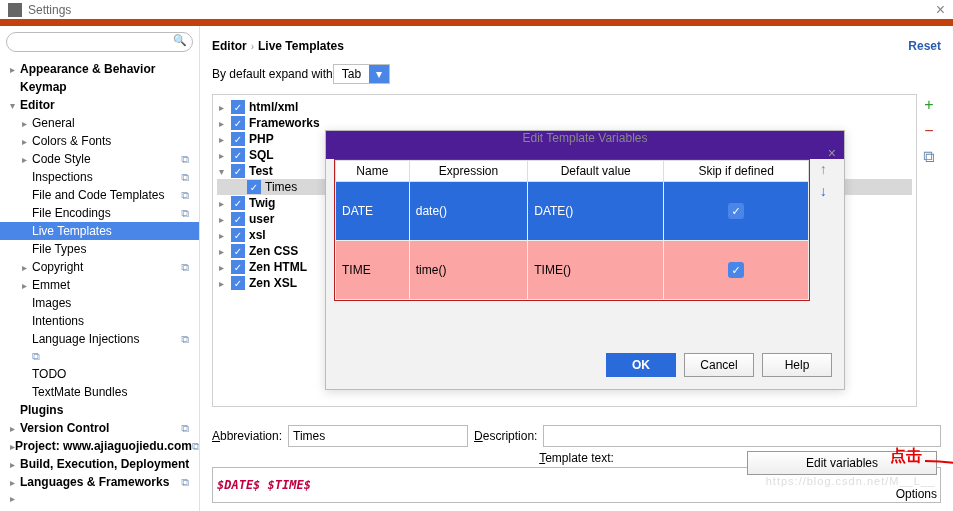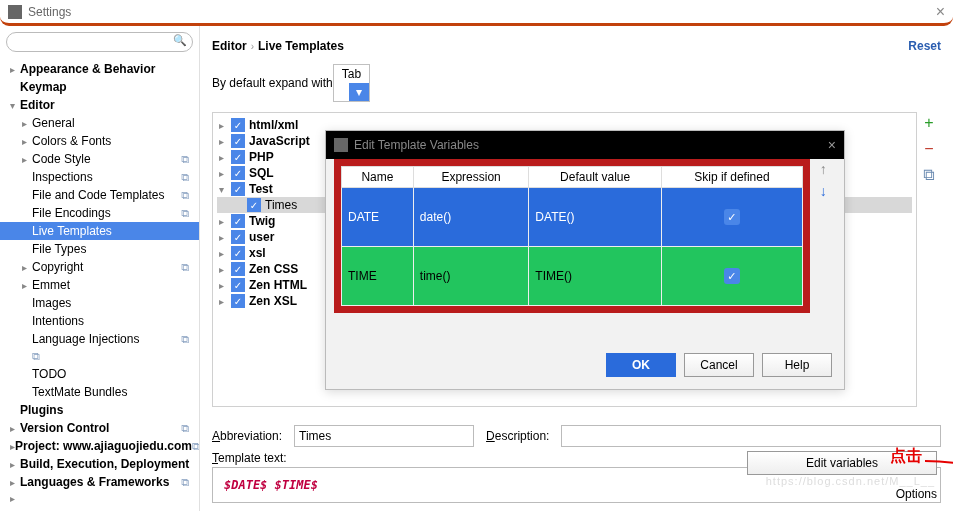--- a/index.html
+++ b/index.html
@@ -1,17 +1,17 @@
 <!DOCTYPE html>
 <html><head>
 <meta charset="utf-8">
 <style>
 * { box-sizing: border-box; margin: 0; padding: 0; font-family: -apple-system, "Segoe UI", Arial, sans-serif; font-size: 12px; }
 body { background: #fff; width: 953px; height: 511px; overflow: hidden; position: relative; }
-.titlebar { height: 26px; display: flex; align-items: center; padding: 0 8px; border-bottom: 3px solid #c2410c; color: #666; border-radius: 9px; }
+.titlebar { height: 26px; display: flex; align-items: center; padding: 0 8px; border-bottom: 7px solid #c2410c; color: #666; }
 .titlebar .app-ico { width: 14px; height: 14px; background: #666; margin-right: 6px; display:inline-block;}
 .titlebar .close { margin-left: auto; font-size: 16px; color: #888; cursor: pointer; }
 .main { display: flex; height: calc(100% - 26px); }
 .sidebar { width: 200px; border-right: 1px solid #e0e0e0; display:flex; flex-direction:column; }
 .search-wrap { padding: 6px; }
 .search { width: 100%; border: 1px solid #bbb; border-radius: 10px; height: 20px; padding: 0 18px 0 8px; }
 .search-wrap { position: relative; }
 .search-wrap .mag { position:absolute; right:12px; top:8px; color:#999; font-size:11px;}
 .tree { flex:1; overflow:auto; padding: 2px 0; }
 .tree-item { display:flex; align-items:center; padding: 2px 4px 2px 10px; cursor: pointer; white-space:nowrap; }
@@ -22,56 +22,56 @@
 .tree-item.selected { background: #4a86e8; color: #fff; }
 .tree-item.selected .arrow { color: #fff; }
 .lvl1 { padding-left: 10px; }
 .lvl2 { padding-left: 22px; }
 .content { flex:1; display:flex; flex-direction:column; padding: 8px 12px; position:relative; background:#fff; }
 .breadcrumb { display:flex; align-items:center; height: 24px; }
 .breadcrumb .crumb { font-weight: bold; }
 .breadcrumb .sep { margin: 0 4px; color: #999; font-size:10px;}
 .breadcrumb .reset { margin-left:auto; color: #2a5db0; font-weight: bold; cursor:pointer; }
 .expand-row { display:flex; align-items:center; margin-top: 6px; }
-.expand-btn { display:inline-flex; align-items:flex-end; border:1px solid #c0c0c0;flex-direction:column;}
+.expand-btn { display:inline-flex; align-items:flex-end; border:1px solid #c0c0c0;}
 .expand-btn span {padding:2px 8px; background:#fff;}
 .expand-btn .dd { width:20px; background:#4a86e8; color:#fff; text-align:center; padding:2px 0;}
 .templates-area { display:flex; margin-top: 10px; flex:1; min-height:0;}
 .template-tree { flex:1; border:1px solid #d0d0d0; padding:4px; overflow:auto; }
 .tpl-item { display:flex; align-items:center; padding:1px 2px; }
 .tpl-item .arrow { width:12px; color:#888; font-size:10px;}
 .tpl-item .chk { width:14px; height:14px; border:1px solid #4a86e8; background:#4a86e8; display:inline-flex; align-items:center; justify-content:center; margin-right:4px; color:#fff; font-size:10px;}
 .tpl-item .name { font-weight:bold; }
 .tpl-item.selected { background:#d8d8d8; }
 .tpl-item.child { padding-left: 30px; }
 .tpl-item.child .name { font-weight:normal; }
 .toolbar-right { width: 24px; display:flex; flex-direction:column; align-items:center; gap:8px; padding-top:2px;}
 .toolbar-right .ico { font-size:16px; cursor:pointer; }
 .bottom-form { margin-top: 10px; padding-top: 8px; }
-.form-row { display:flex; align-items:center; gap:12px; margin-bottom:4px;}
+.form-row { display:flex; align-items:center; gap:6px; margin-bottom:4px;}
 .form-row label { }
 .form-row input[type=text] { border:1px solid #bbb; height:22px; padding:0 4px; }
 .abbr-input { width:180px; }
 .desc-input { flex:1; }
-.tpl-text-label { margin-top:4px; display:block;}
-.tpl-text-box { border:1px solid #bbb; height:36px; padding:11px; margin-top:2px; font-family: monospace; color:#c00040; font-style:italic; font-weight:bold; display:flex; align-items:center;}
+.tpl-text-label { margin-top:4px; display:block;text-align:center;}
+.tpl-text-box { border:1px solid #bbb; height:36px; padding:4px; margin-top:2px; font-family: monospace; color:#c00040; font-style:italic; font-weight:bold; display:flex; align-items:center;}
 .right-bottom { position:absolute; right:16px; bottom:36px; width:190px;}
 .edit-vars-btn { width:190px; height:24px; border:1px solid #999; background:linear-gradient(#fff,#eee); cursor:pointer;}
 .options-label { position:absolute; right:16px; bottom:10px; }
 .watermark { position:absolute; right:18px; bottom:24px; color:#ddd; font-size:11px; letter-spacing:1px; pointer-events:none;}
 .annotation { position:absolute; left:690px; top:420px; color:#e60000; font-size:16px; font-weight:bold;}
 .arrow-svg { position:absolute; left:720px; top:430px; pointer-events:none;}
 
 .dialog { position:absolute; left:325px; top:130px; width:520px; height:260px; background:#f2f2f2; border:1px solid #bbb; box-shadow:0 2px 10px rgba(0,0,0,.15);}
-.dialog-title { height:28px; display:flex; align-items:center; padding:0 8px; background:#000000; }
+.dialog-title { height:28px; display:flex; align-items:center; padding:0 8px; background:#4c1d95;flex-direction:column; }
 .dialog-title .ico { width:14px; height:14px; background:#666; margin-right:6px;}
 .dialog-title .txt { color:#888; }
 .dialog-title .x { margin-left:auto; color:#999; font-size:14px; cursor:pointer;}
 .dialog-body { padding:0 8px; }
-.var-table { width: calc(100% - 26px); border:7px solid #b91c1c; background:#22c55e; display:inline-block; vertical-align:top;}
+.var-table { width: calc(100% - 26px); border:1px solid #b91c1c; background:#fca5a5; display:inline-block; vertical-align:top;}
 .var-table table { width:100%; border-collapse:collapse; }
 .var-table th { background:#fff; border:1px solid #ddd; padding:3px 6px; font-weight:normal; text-align:center;}
 .var-table td { border:1px solid #eee; padding:21px 6px; }
 .var-table tr.sel td { background:#2a6bdb; color:#fff; }
 .var-table .skip { text-align:center; }
 .skip .chk2 { display:inline-flex; width:16px; height:16px; border-radius:3px; background:#4a86e8; color:#fff; align-items:center; justify-content:center; font-size:11px;}
 .var-side { display:inline-flex; flex-direction:column; width:20px; vertical-align:top; padding-top:2px; gap:6px; align-items:center;}
 .var-side .arr { color:#888; font-size:14px; cursor:pointer;}
 .dialog-buttons { position:absolute; right:12px; bottom:12px; display:flex; gap:8px;padding-left:20px;}
 .dlg-btn { min-width:70px; height:24px; border:1px solid #999; background:linear-gradient(#fff,#eee); cursor:pointer;}
@@ -224,21 +224,21 @@
     <div class="templates-area">
       <div class="template-tree" id="template-tree">
           <div class="tpl-item">
             <span class="arrow">▸</span>
             <span class="chk">✓</span>
             <span class="name">html/xml</span>
           </div>
           <div class="tpl-item">
             <span class="arrow">▸</span>
             <span class="chk">✓</span>
-            <span class="name">JavaScript</span>
+            <span class="name">Frameworks</span>
           </div>
           <div class="tpl-item">
             <span class="arrow">▸</span>
             <span class="chk">✓</span>
             <span class="name">PHP</span>
           </div>
           <div class="tpl-item">
             <span class="arrow">▸</span>
             <span class="chk">✓</span>
             <span class="name">SQL</span>

